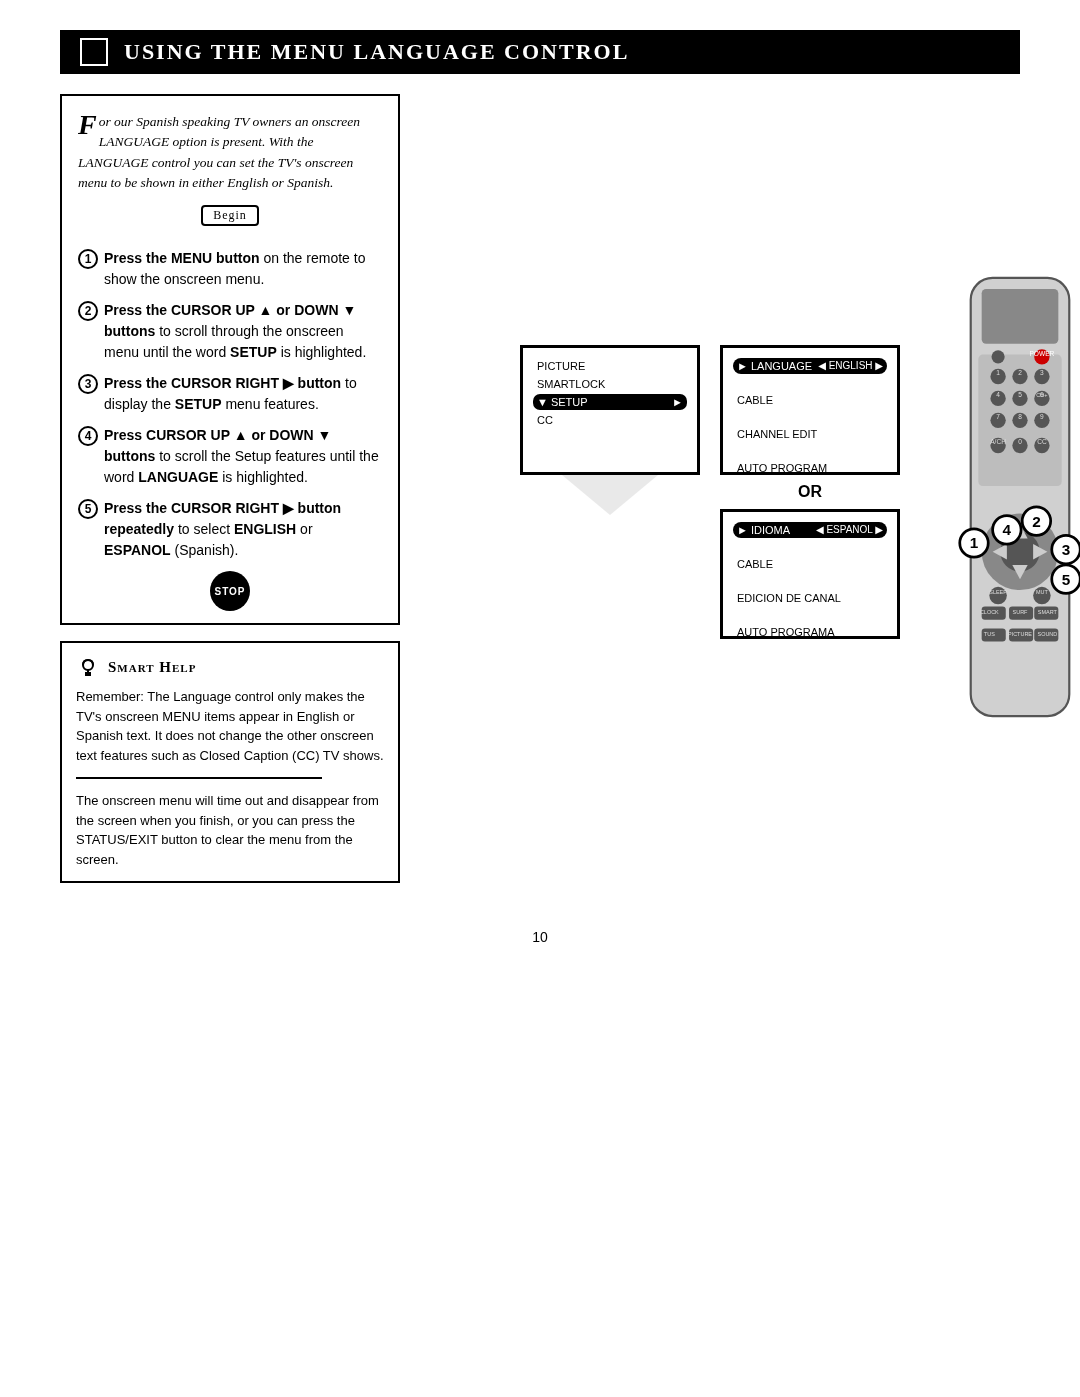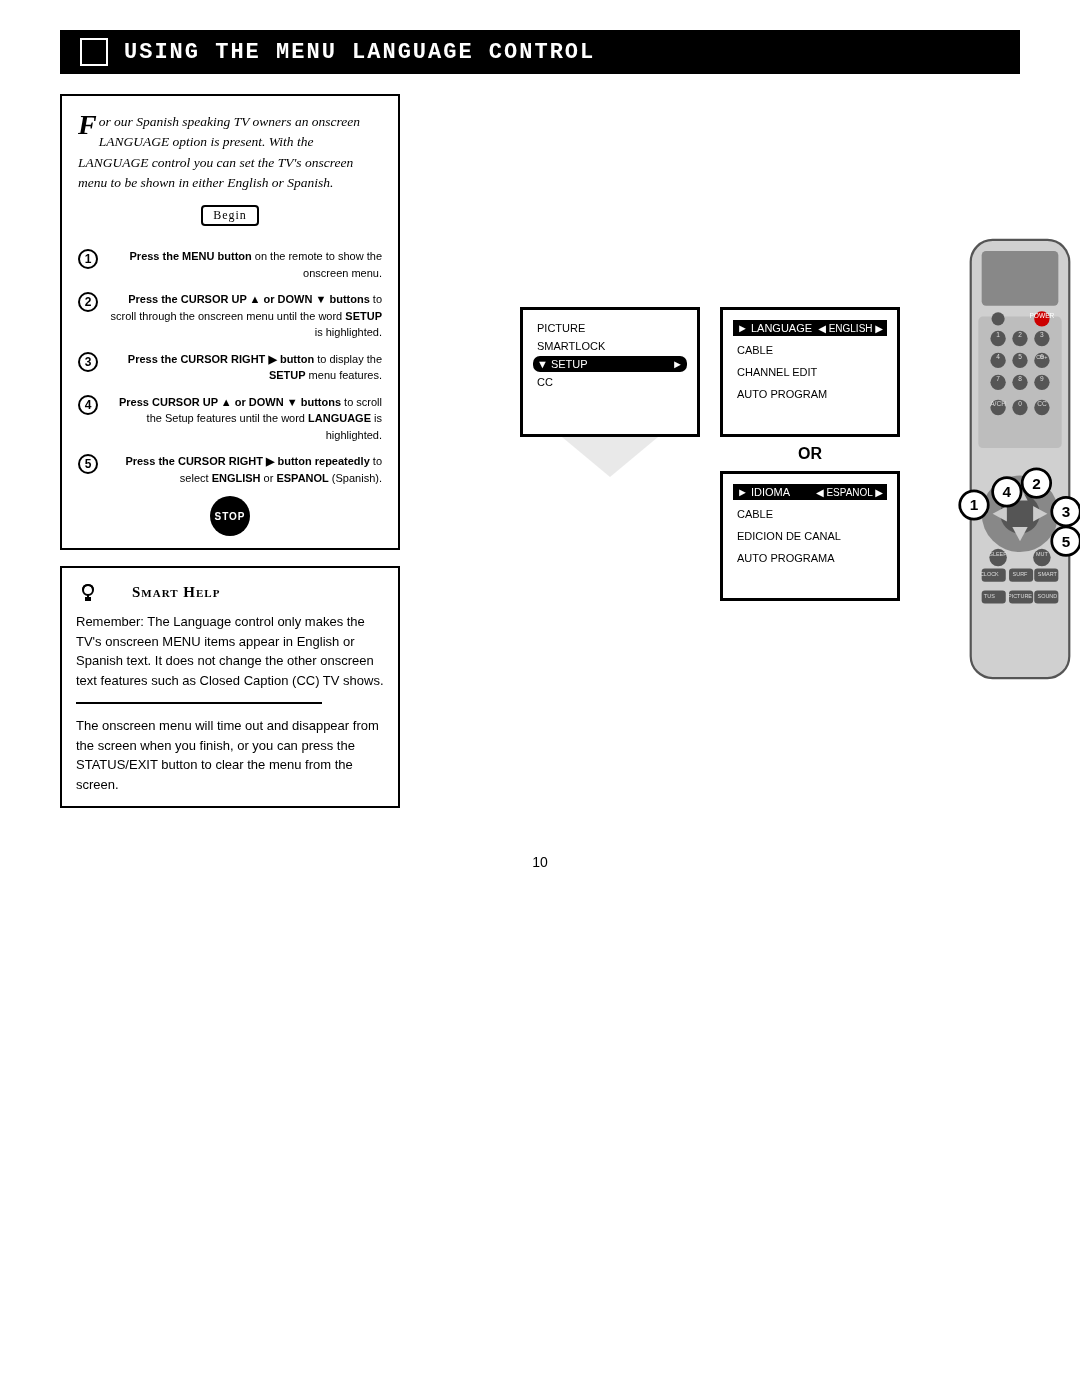--- a/index.html
+++ b/index.html
@@ -31,21 +31,21 @@
       height: 28px;
       border: 2px solid #fff;
       margin-right: 16px;
       flex-shrink: 0;
     }
     .header-title {
       font-size: 22px;
       font-weight: bold;
       letter-spacing: 2px;
       text-transform: uppercase;
-      font-family: Liberation Mono, monospace;
+      font-family: Liberation Serif, serif;
     }
 
     
     .main-content {
       display: flex;
       gap: 20px;
     }
 
     
     .left-col {
@@ -99,42 +99,40 @@
       height: 20px;
       border: 2px solid #000;
       border-radius: 50%;
       font-weight: bold;
       font-size: 12px;
       flex-shrink: 0;
       margin-right: 6px;
       margin-top: 1px;
     }
     .step-text {
-      font-size: 11px;
+      font-size: 14px;
       line-height: 1.5;
-      text-align: right;
     }
     .step-text b { font-weight: bold; }
     .stop-icon {
       display: flex;
       justify-content: center;
       margin-top: 8px;
     }
 
     
     .smart-help-box {
       border: 2px solid #000;
       padding: 12px 14px;
       margin-bottom: 16px;
     }
     .smart-help-header {
       display: flex;
       align-items: center;
       margin-bottom: 8px;
-      gap: 24px;
     }
     .bulb-icon {
       width: 24px;
       height: 24px;
       margin-right: 8px;
       flex-shrink: 0;
     }
     .smart-help-title {
       font-family: Georgia, serif;
       font-size: 15px;
@@ -194,21 +192,22 @@
     .side-menu {
       width: 180px;
       height: 130px;
       border: 3px solid #000;
       background: #fff;
       padding: 10px;
     }
     .side-menu-item {
       font-size: 11px;
       padding: 2px 4px;
-      margin-bottom: 6px;
+      margin-bottom: 18px;
+      border-radius: 8px;
     }
     .side-menu-item.highlighted {
       background: #000;
       color: #fff;
       display: flex;
       align-items: center;
       justify-content: space-between;
     }
     .side-menu-item .arrows {
       display: flex;

